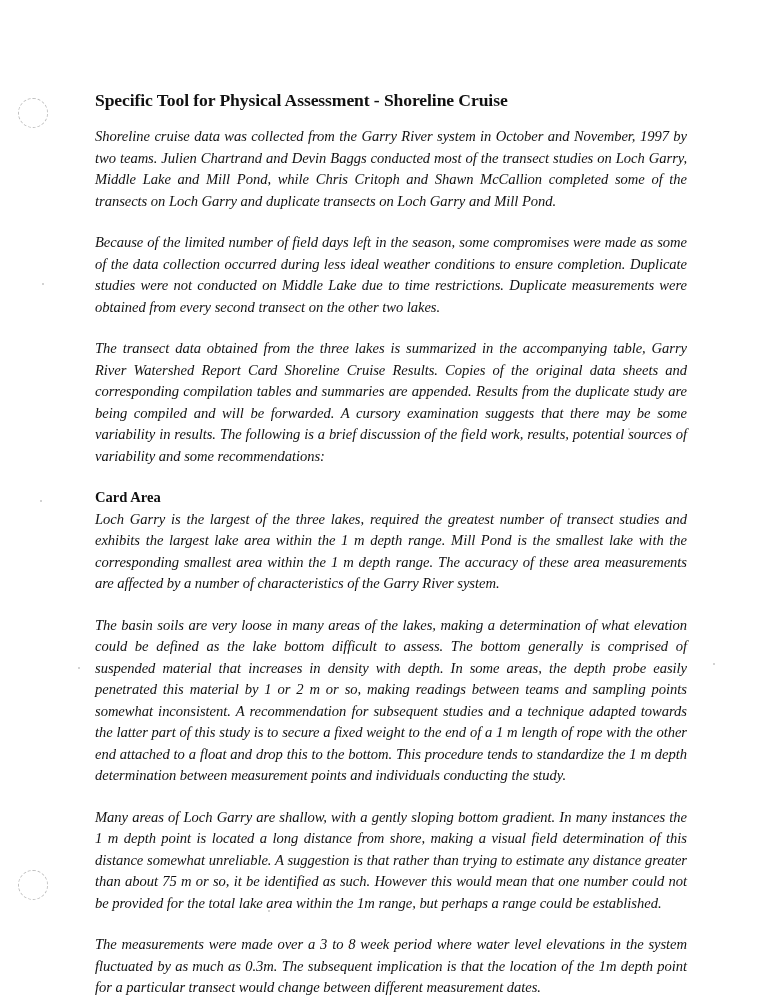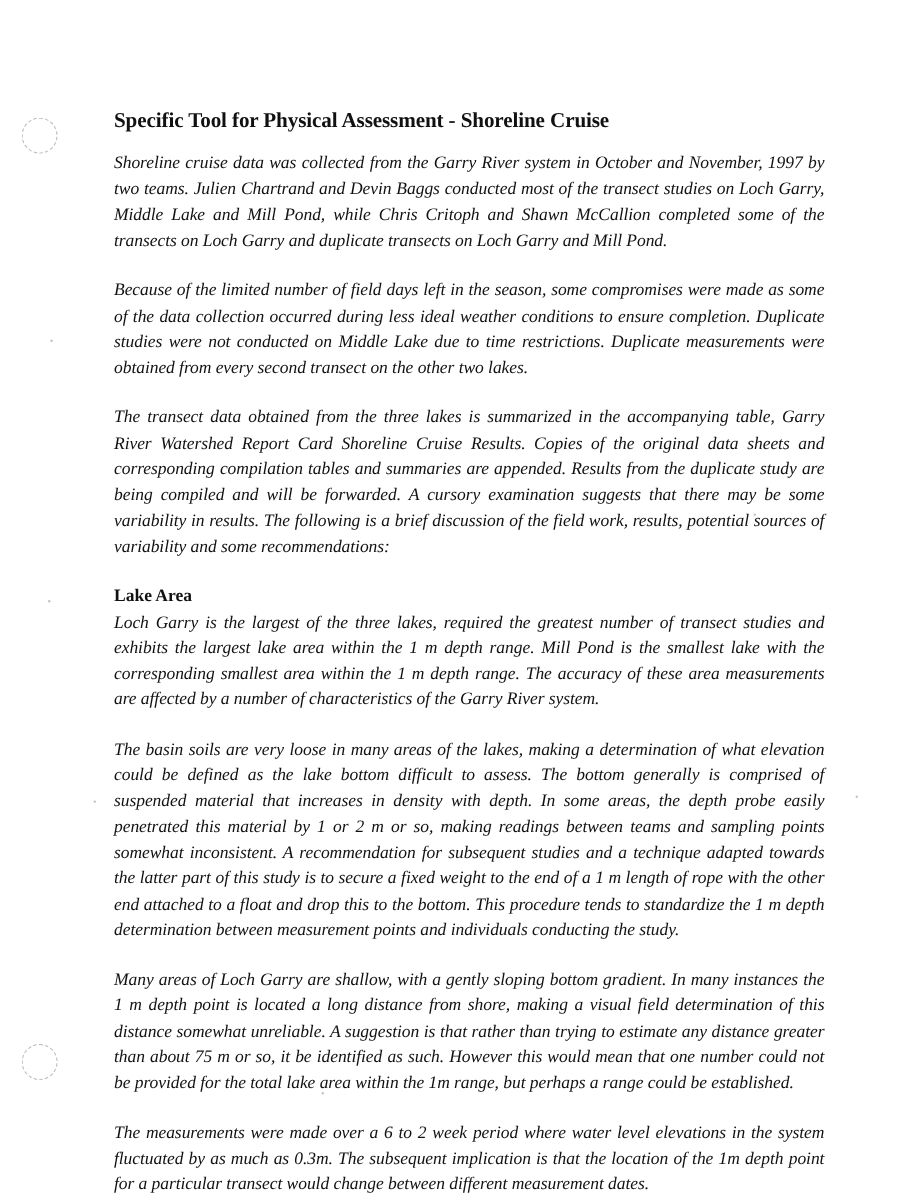--- a/index.html
+++ b/index.html
@@ -81,19 +81,19 @@
   <div class="speck" style="left:628px; top:428px;"></div>
   <div class="speck" style="left:713px; top:663px;"></div>
 
   <div class="content">
     <h1 class="title">Specific Tool for Physical Assessment - Shoreline Cruise</h1>
 
     <p class="para">Shoreline cruise data was collected from the Garry River system in October and November, 1997 by two teams.  Julien Chartrand and Devin Baggs conducted most of the transect studies on Loch Garry, Middle Lake and Mill Pond, while Chris Critoph and Shawn McCallion completed some of the transects on Loch Garry and duplicate transects on Loch Garry and Mill Pond.</p>
     <p class="para">Because of the limited number of field days left in the season, some compromises were made as some of the data collection occurred during less ideal weather conditions to ensure completion.  Duplicate studies were not conducted on Middle Lake due to time restrictions.  Duplicate measurements were obtained from every second transect on the other two lakes.</p>
     <p class="para">The transect data obtained from the three lakes is summarized in the accompanying table, Garry River Watershed Report Card Shoreline Cruise Results.  Copies of the original data sheets and corresponding compilation tables and summaries are appended.  Results from the duplicate study are being compiled and will be forwarded.  A cursory examination suggests that there may be some variability in results.  The following is a brief discussion of the field work, results, potential sources of variability and some recommendations:</p>
 
-    <h2 class="section-heading">Lake Area</h2>
+    <h2 class="section-heading">Card Area</h2>
     <p class="para">Loch Garry is the largest of the three lakes, required the greatest number of transect studies and exhibits the largest lake area within the 1 m depth range.  Mill Pond is the smallest lake with the corresponding smallest area within the 1 m depth range.  The accuracy of these area measurements are affected by a number of characteristics of the Garry River system.</p>
     <p class="para">The basin soils are very loose in many areas of the lakes, making a determination of what elevation could be defined as the lake bottom difficult to assess.  The bottom generally is comprised of suspended material that increases in density with depth.  In some areas, the depth probe easily penetrated this material by 1 or 2 m or so, making readings between teams and sampling points somewhat inconsistent.  A recommendation for subsequent studies and a technique adapted towards the latter part of this study is to secure a fixed weight to the end of a 1 m length of rope with the other end attached to a float and drop this to the bottom.  This procedure tends to standardize the 1 m depth determination between measurement points and individuals conducting the study.</p>
     <p class="para">Many areas of Loch Garry are shallow, with a gently sloping bottom gradient.  In many instances the 1 m depth point is located a long distance from shore, making a visual field determination of this distance somewhat unreliable.  A suggestion is that rather than trying to estimate any distance greater than about 75 m or so, it be identified as such.  However this would mean that one number could not be provided for the total lake area within the 1m range, but perhaps a range could be established.</p>
-    <p class="para">The measurements were made over a 6 to 2 week period where water level elevations in the system fluctuated by as much as 0.3m.  The subsequent implication is that the location of the 1m depth point for a particular transect would change between different measurement dates.</p>
+    <p class="para">The measurements were made over a 3 to 8 week period where water level elevations in the system fluctuated by as much as 0.3m.  The subsequent implication is that the location of the 1m depth point for a particular transect would change between different measurement dates.</p>
   </div>
 </div>
 
 </body></html>

